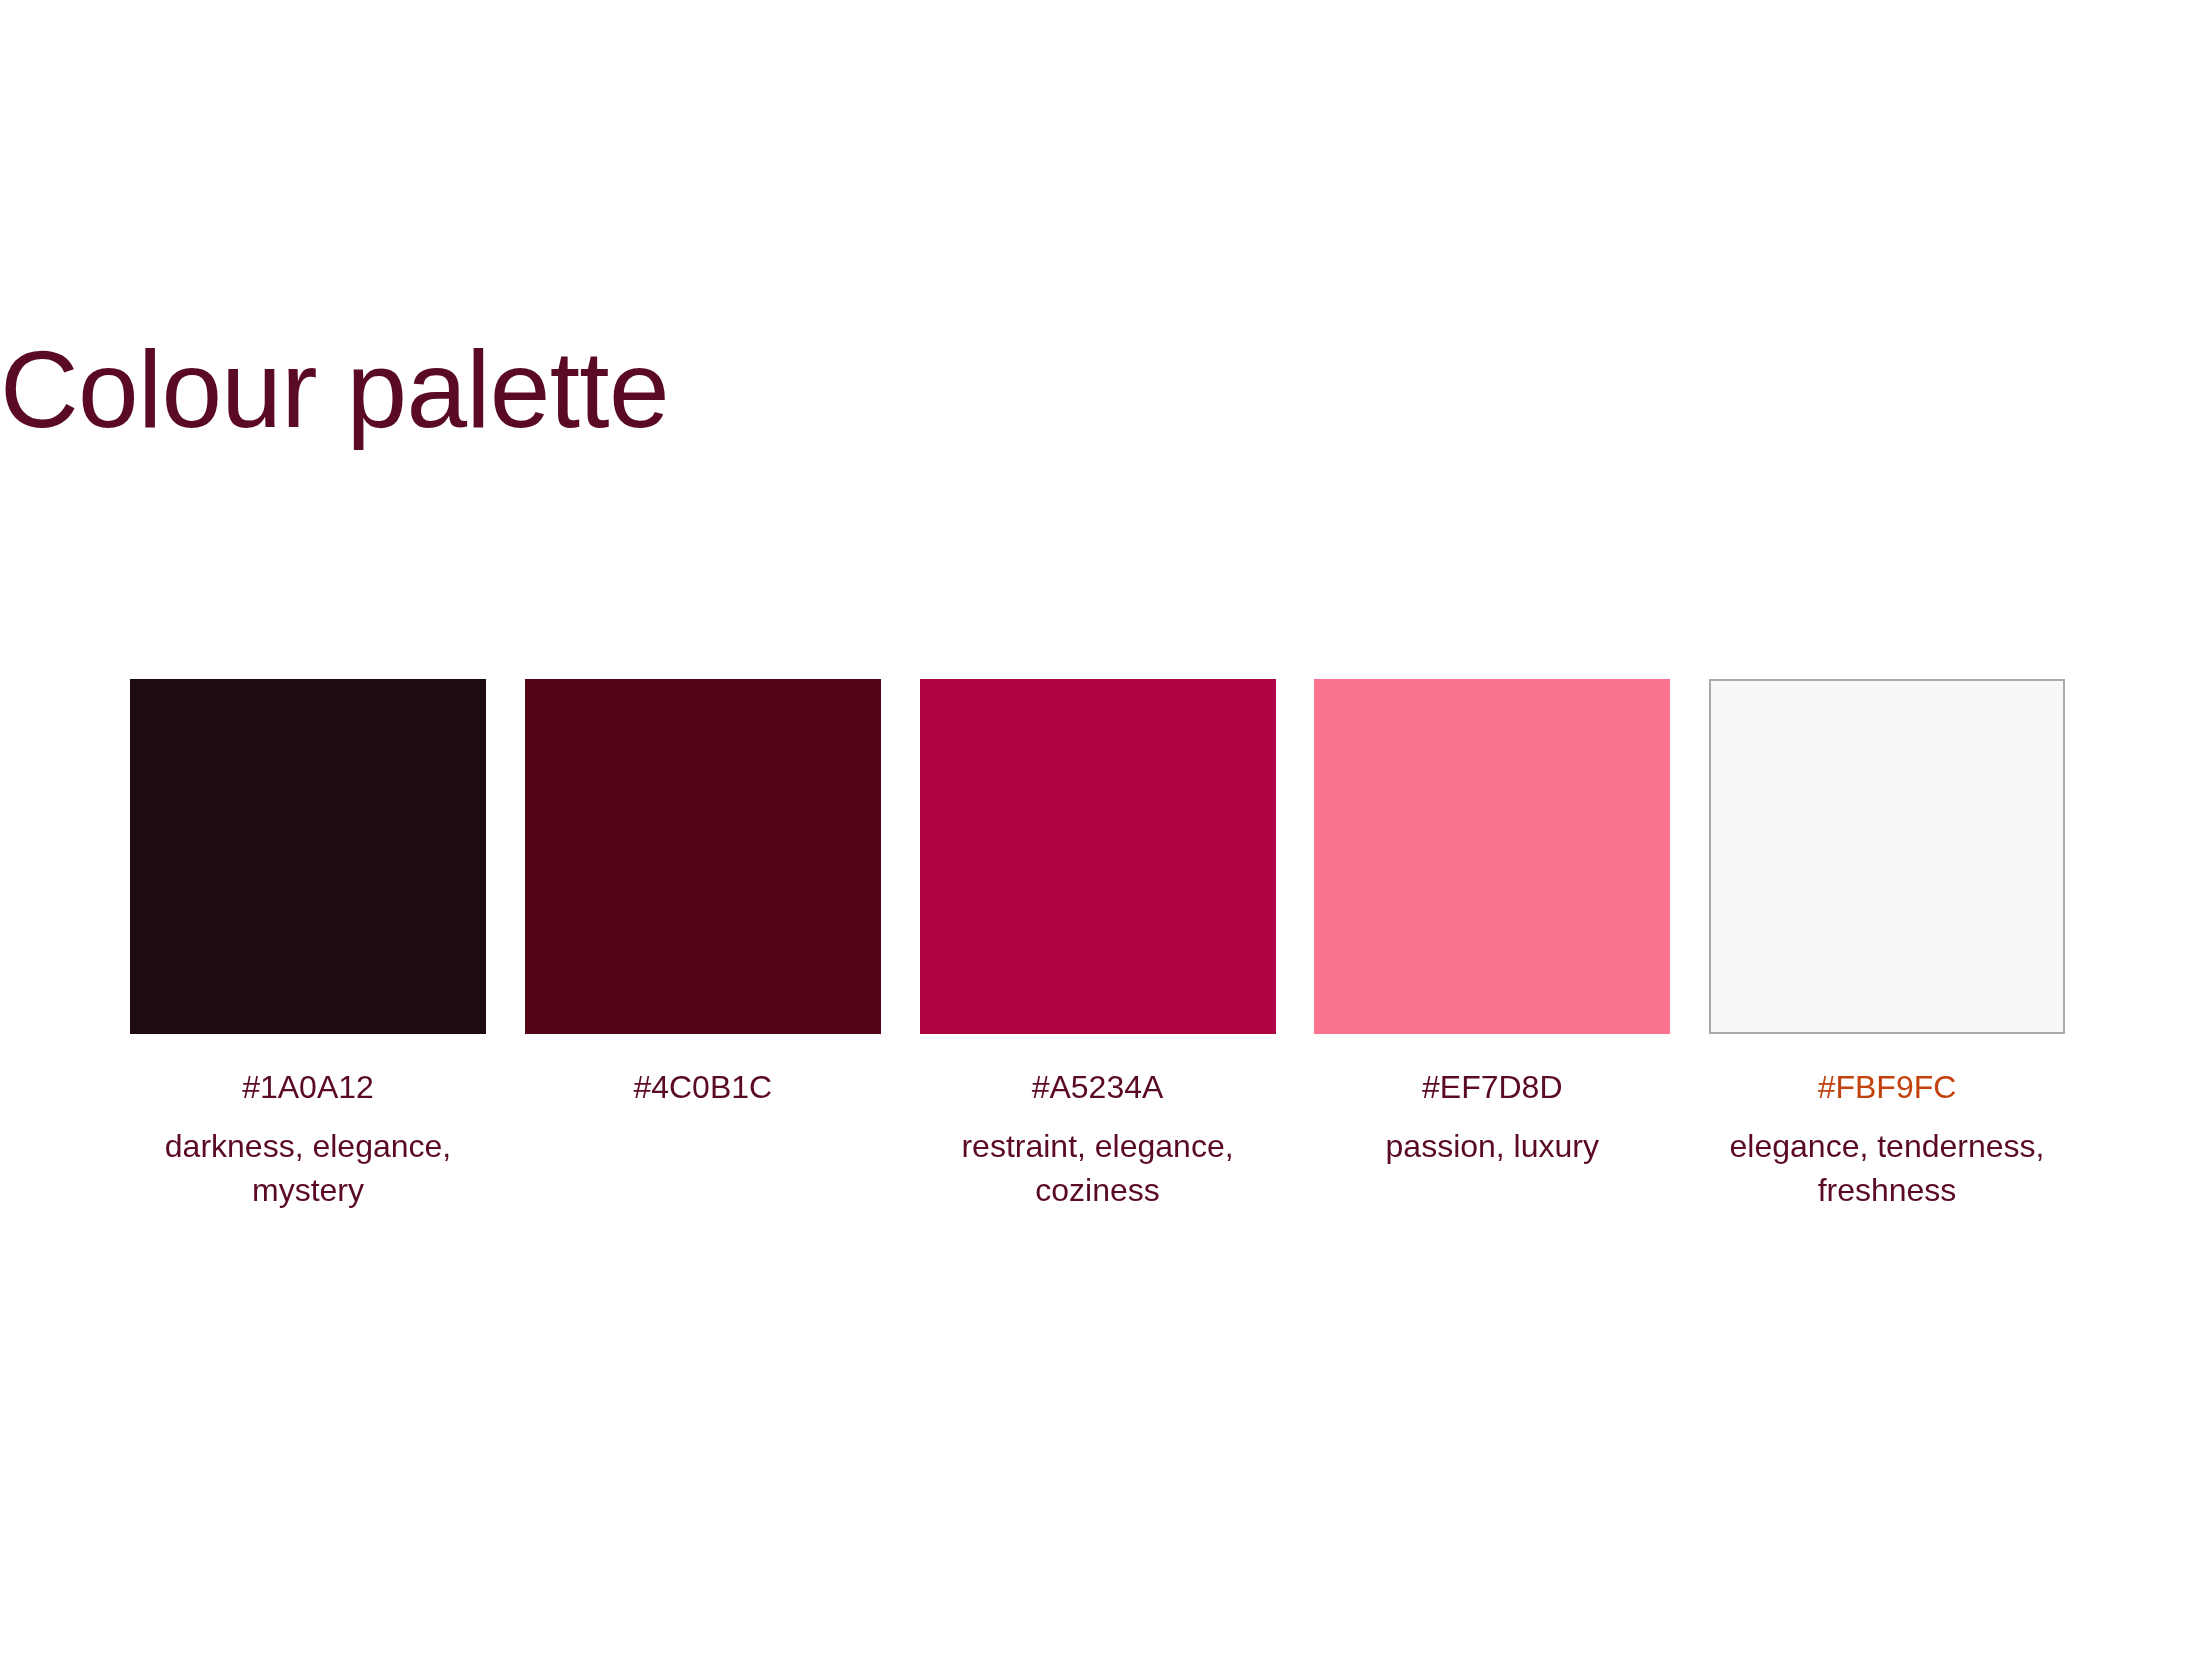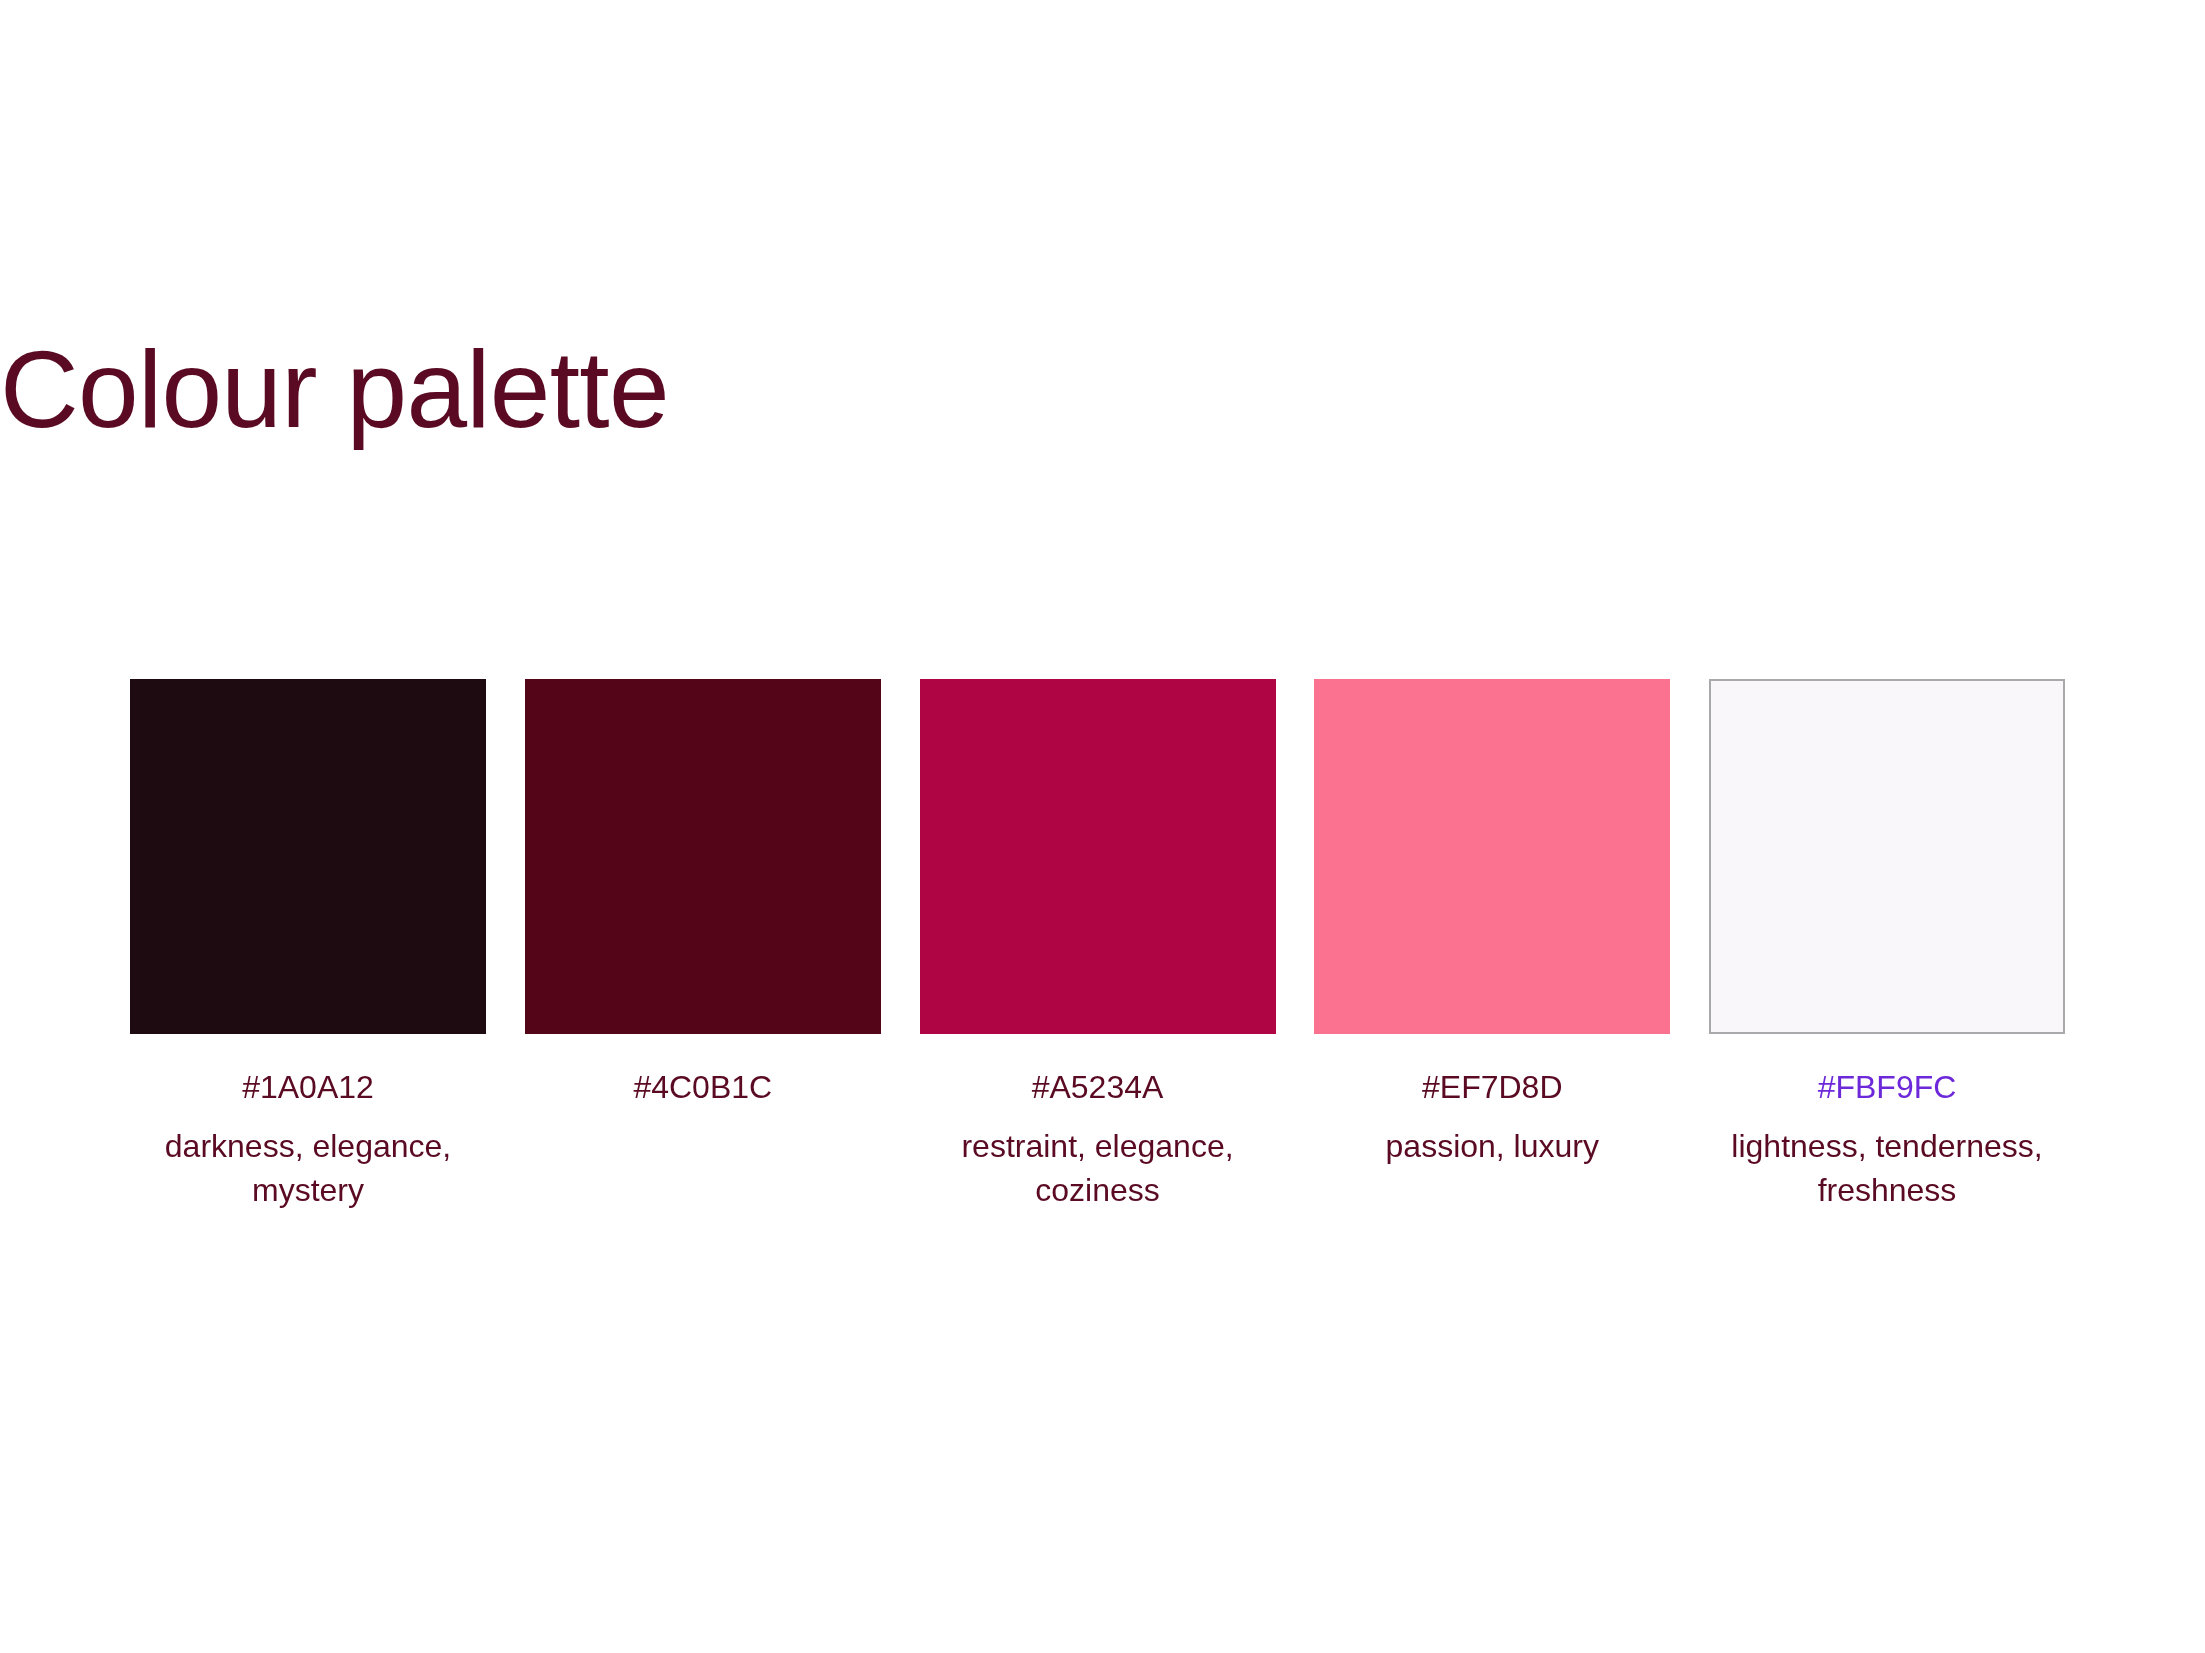--- a/index.html
+++ b/index.html
@@ -109,19 +109,19 @@
     </div>
 
     <div class="swatch-cell">
       <div class="swatch-chip" style="background: rgb(251, 114, 144);"></div>
       <div class="swatch-hex" style="color: rgb(90, 10, 34);">#EF7D8D</div>
       <div class="swatch-desc" style="color: rgb(90, 10, 34);">passion, luxury</div>
     </div>
 
     <div class="swatch-cell">
       <div class="swatch-chip" style="background: rgb(249, 247, 250); border: 2.8px solid rgb(169, 169, 172);"></div>
-      <div class="swatch-hex" style="color: #6d28d9;">#FBF9FC</div>
-      <div class="swatch-desc" style="color: rgb(90, 10, 34);">lightness, tenderness, freshness</div>
+      <div class="swatch-hex" style="color: #c2410c;">#FBF9FC</div>
+      <div class="swatch-desc" style="color: rgb(90, 10, 34);">elegance, tenderness, freshness</div>
     </div>
 
   </div>
 </div>
 
 
 </body></html>

